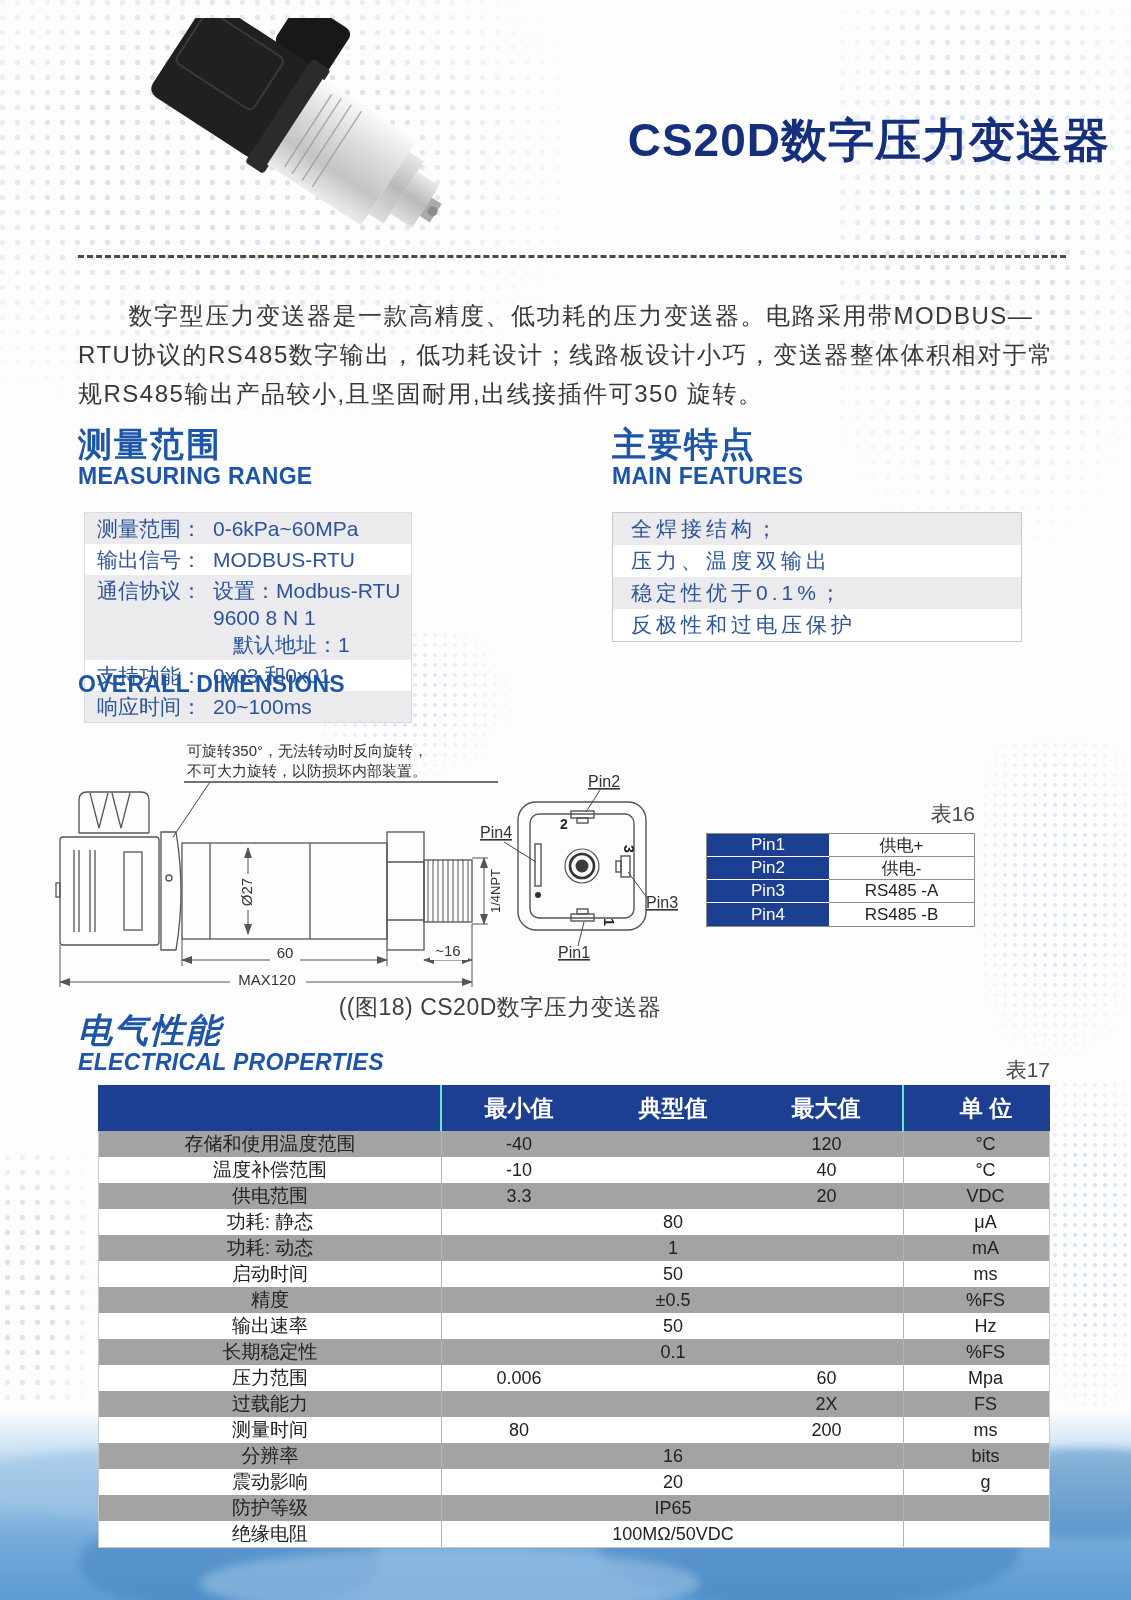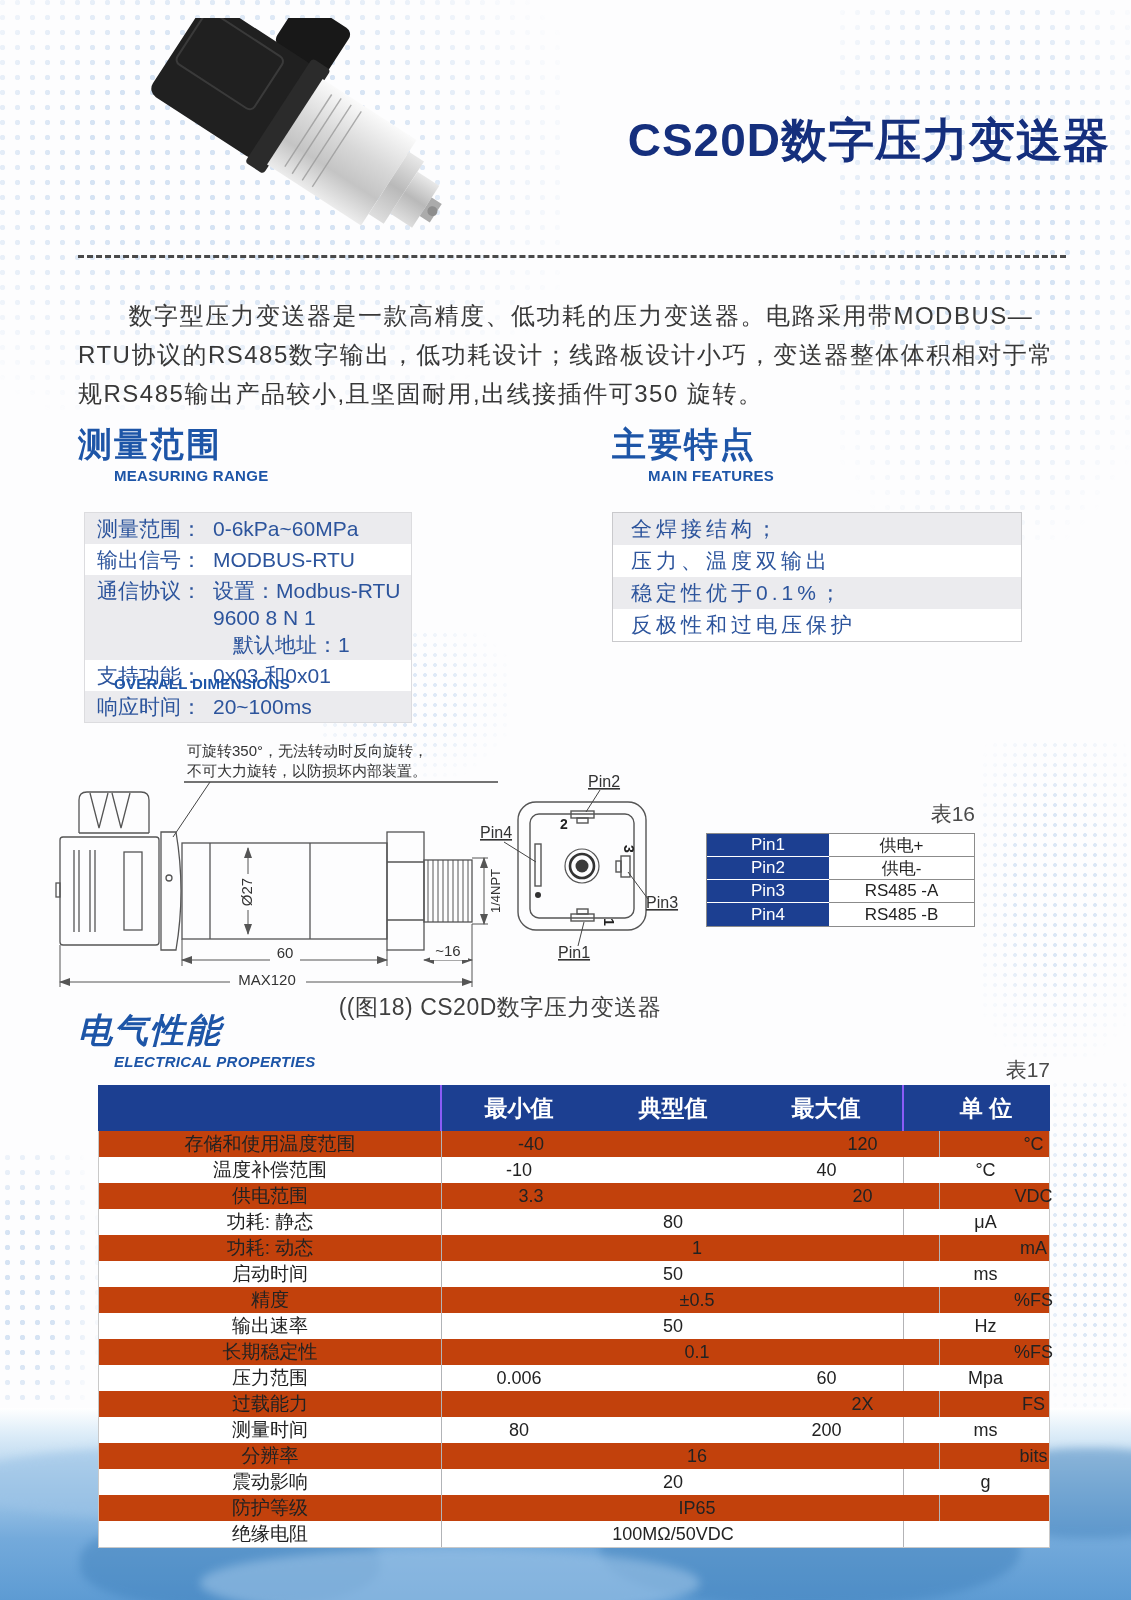--- a/index.html
+++ b/index.html
@@ -32,21 +32,21 @@
     border-top:3px dashed #4a4a4a;
   }
   .intro {
     position:absolute; left:78px; top:296px; width:982px;
     font-size:24px; line-height:39px; color:#383838; letter-spacing:1.5px;
     text-indent:2.1em;
   }
   
   .sec-head { position:absolute; color:#1d55a7; }
   .sec-head .zh { font-size:34px; font-weight:bold; letter-spacing:2px; line-height:40px; }
-  .sec-head .en { font-size:15px; font-weight:bold; letter-spacing:.3px; line-height:24px;margin-left:36px; }
+  .sec-head .en { font-size:23px; font-weight:bold; letter-spacing:.3px; line-height:24px; }
   
   .mr-box {
     position:absolute; left:84px; top:512px; width:328px;
     border:1px solid #dcdcdf; background:#fff;
   }
   .mr-row { display:flex; padding:2px 8px 2px 12px; font-size:21px; color:#2c549c; line-height:27px; }
   .mr-row.stripe { background:#ebebee; }
   .mr-label { flex:0 0 116px; }
   .mr-lines { flex:1; }
   .mr-line2 { padding-left:20px; }
@@ -84,24 +84,24 @@
     position:absolute; left:290px; top:992px; width:420px; text-align:center;
     font-size:23px; color:#3f3f3f; letter-spacing:.5px;
   }
   
   .et { position:absolute; left:80px; top:1085px; width:970px;padding-left:18px; }
   .et-header {
     display:grid; grid-template-columns:344px 154px 154px 154px 164px;
     background:#1c3f91; color:#fff; height:46px; font-size:23px; font-weight:bold;
   }
   .et-hcell { display:flex; align-items:center; justify-content:center; }
-  .et-hcell.sep-r { border-right:2px solid #8b5cf6; }
+  .et-hcell.sep-r { border-right:2px solid #5eead4; }
   .et-body { border:1px solid #c9c9c9; border-top:none; }
   .et-row { display:grid; grid-template-columns:343px 154px 154px 154px 163px; height:26px; }
-  .et-row.et-gray { background:#c2410c;gap:12px; }
+  .et-row.et-gray { background:#a3a3a3; }
   .et-row.et-white { background:#fff; }
   .et-cell { display:flex; align-items:center; justify-content:center; color:#222; font-size:18px; }
   .et-cell.et-label { font-size:19px; border-right:1px solid #b3b3b6; }
   .et-cell.et-max { border-right:1px solid #b3b3b6; }
   
   .bottom-band {
     position:absolute; left:0; top:1408px; width:1131px; height:192px;
     background:linear-gradient(180deg,#ffffff 0%,#dcecf8 14%,#aacdea 38%,#74aadb 68%,#5d9bd3 100%);
     overflow:hidden;
   }

